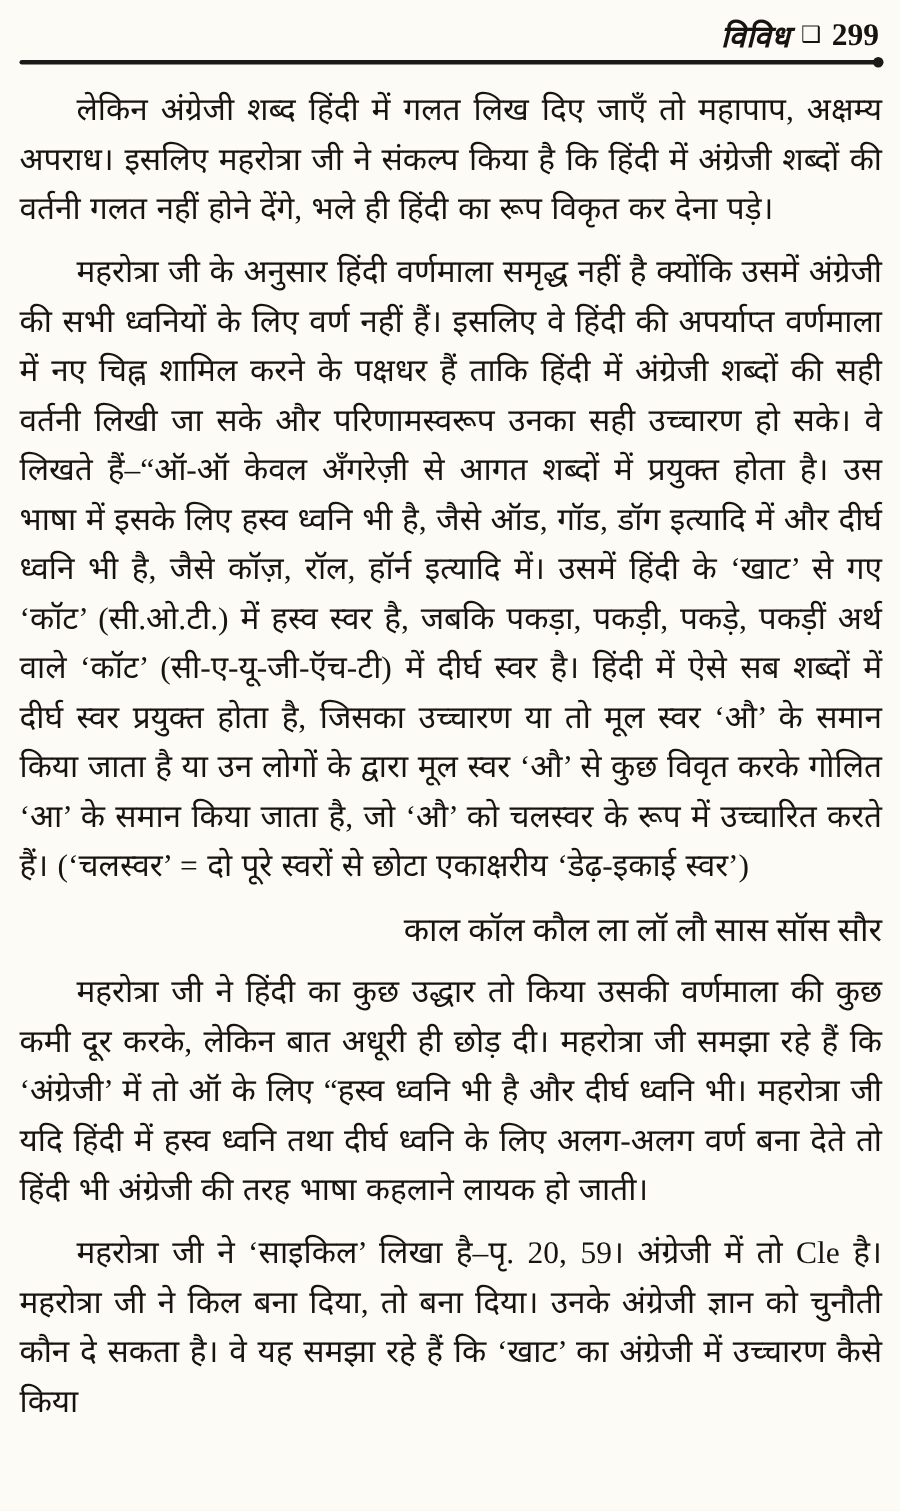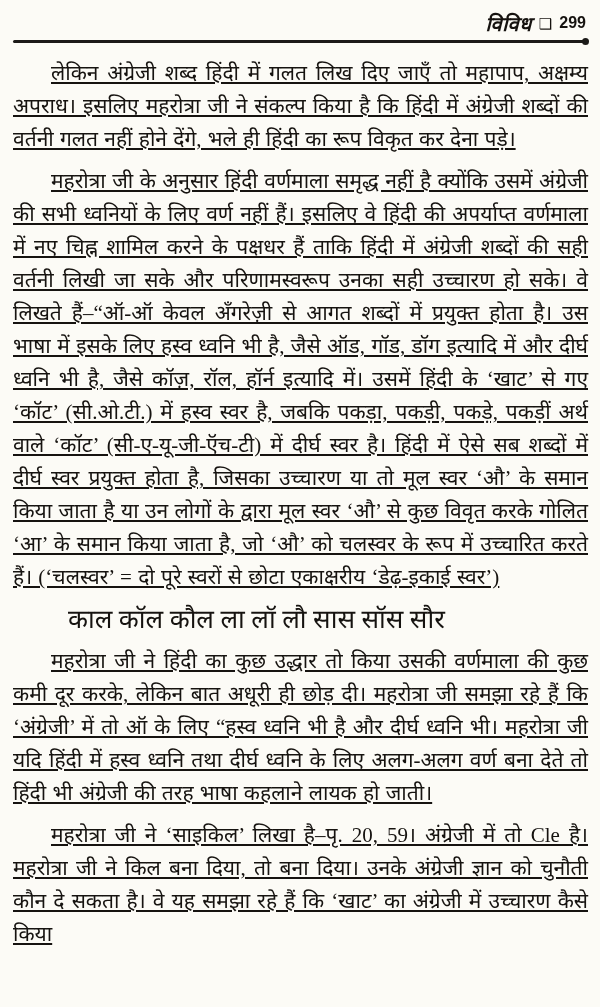--- a/index.html
+++ b/index.html
@@ -35,22 +35,22 @@
   }
   .running-head .page-marker {
     font-style: normal;
     font-size: 15px;
     line-height: 1;
     position: relative;
     top: 1px;
   }
   .running-head .page-number {
     font-weight: bold;
-    font-size: 16px;
-    font-family: Liberation Sans, sans-serif;
+    font-size: 21px;
+    font-family: Liberation Serif, serif;
   }
   
   .head-rule {
     position: relative;
     height: 3px;
     background: #1c1a18;
     margin-top: 4px;
     border-radius: 2px;
   }
   .head-rule .rule-end-dot {
@@ -64,27 +64,26 @@
   .text-block {
     margin-top: 14px;
   }
   p.body-para {
     margin: 0 0 9px 0;
     font-size: 21px;
     line-height: 33px;
     text-align: justify;
     text-indent: 38px;
     word-spacing: 1px;
-    text-decoration: underline;
   }
   p.verse-line {
     margin: 0 0 9px 0;
-    font-size: 26px;
+    font-size: 22px;
     line-height: 33px;
-    text-align: left;
+    text-align: right;
     text-indent: 0;
     padding-left: 55px;
   }
 </style>
 </head>
 <body>
 
 <div class="page">
 
   <header>

